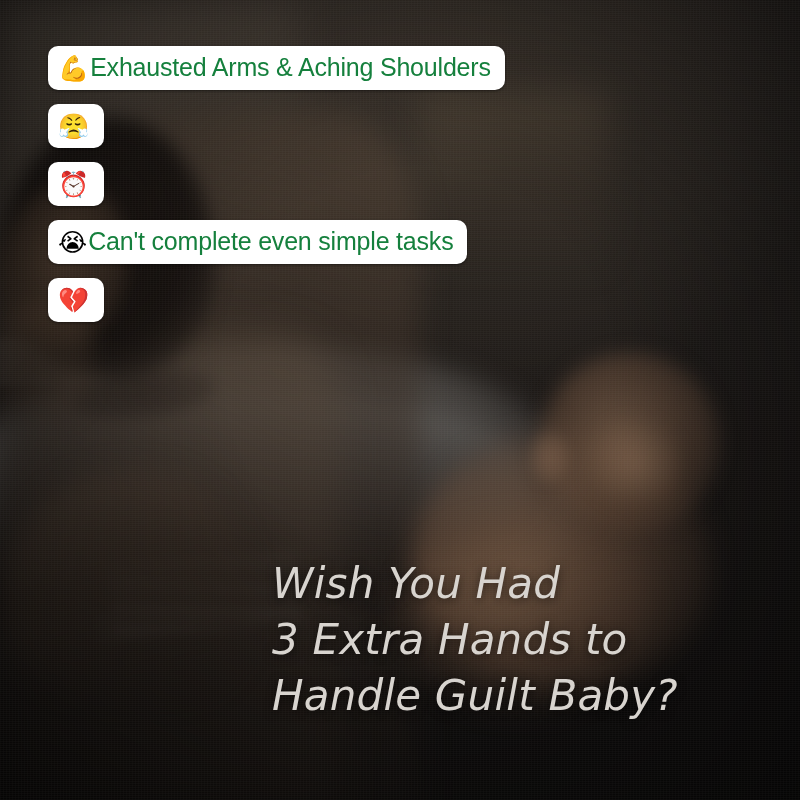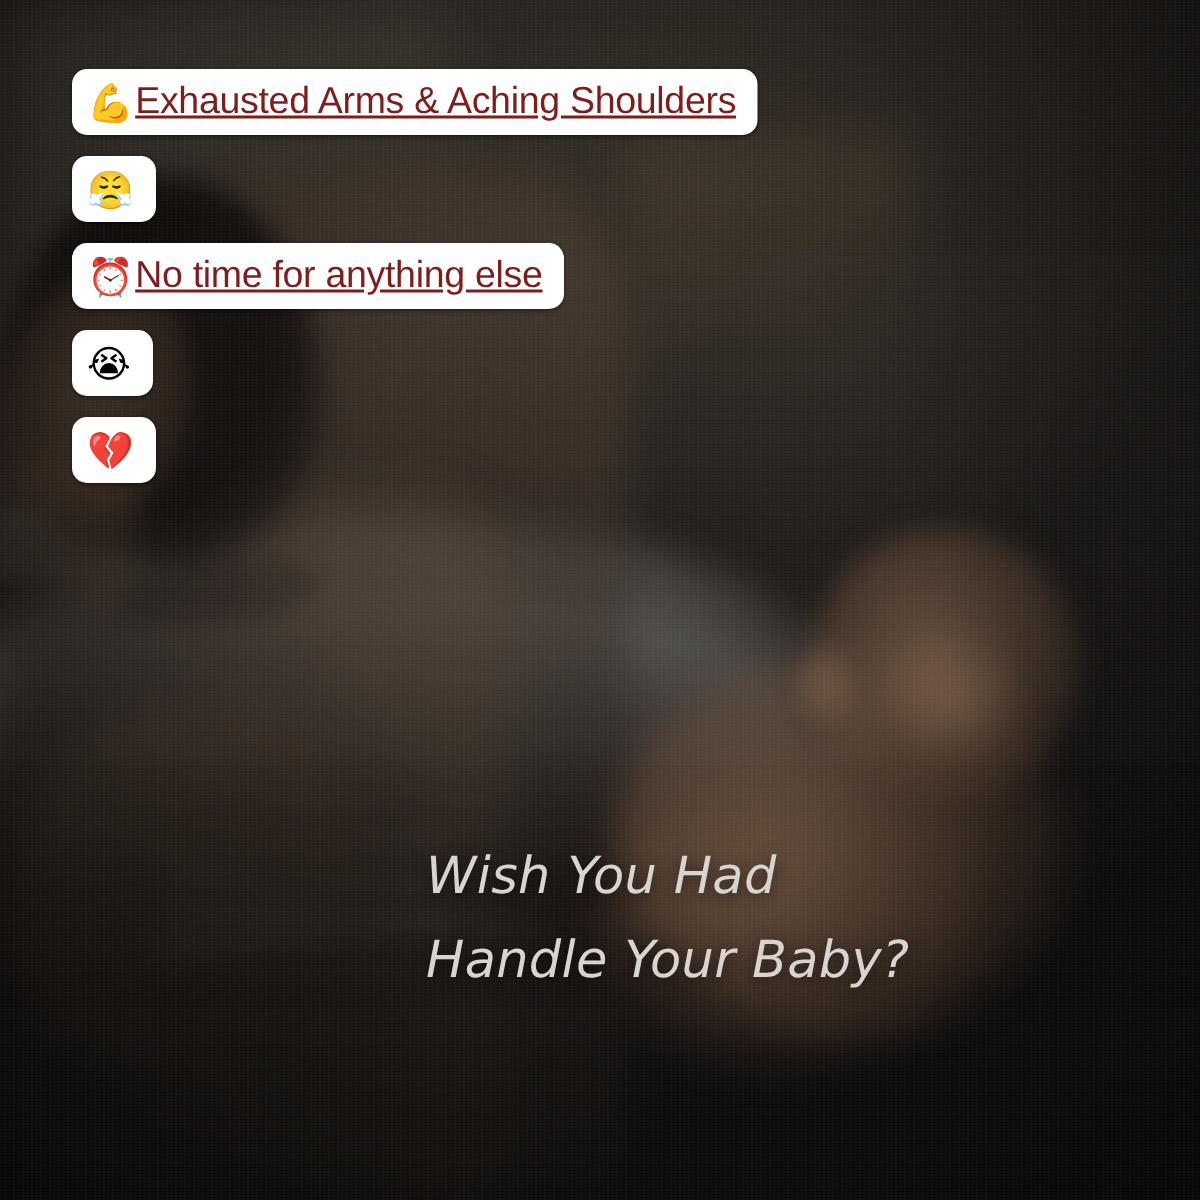--- a/index.html
+++ b/index.html
@@ -220,37 +220,36 @@
     font-family: "DejaVu Sans", sans-serif;
     font-size: 25px;
     line-height: 1;
     margin-right: 1px;
     display: inline-block;
   }
   .chip-text {
     font-family: "Liberation Sans", sans-serif;
     font-size: 25px;
     font-weight: 400;
-    color: #7f1d1d;
+    color: #15803d;
     letter-spacing: -0.2px;
     line-height: 1;
     padding-bottom: 2px;
-    text-decoration: underline;
   }
 
   
   .headline {
     position: absolute;
-    left: 284px;
+    left: 272px;
     top: 556px;
     width: 500px;
     font-family: "DejaVu Sans", "Liberation Sans", sans-serif;
     font-style: italic;
     font-weight: 400;
-    font-size: 34px;
+    font-size: 42px;
     line-height: 56px;
     color: #d8d4cf;
     letter-spacing: 0.2px;
     text-shadow: 0 2px 10px rgba(0,0,0,0.55);
   }
   .headline .hl-line { display: block; white-space: nowrap; }
 </style>
 </head>
 <body>
 
@@ -292,31 +291,32 @@
       <span class="chip-emoji">💪</span>
       <span class="chip-text">Exhausted Arms &amp; Aching Shoulders</span>
     </div>
 
     <div class="chip">
       <span class="chip-emoji">😤</span>
     </div>
 
     <div class="chip">
       <span class="chip-emoji">⏰</span>
-      <span class="chip-text">No time for anything else</span>
     </div>
 
     <div class="chip">
       <span class="chip-emoji">😭</span>
+      <span class="chip-text">Can't complete even simple tasks</span>
     </div>
 
     <div class="chip">
       <span class="chip-emoji">💔</span>
     </div>
 
   </div>
 
   <div class="headline">
     <span class="hl-line">Wish You Had</span>
-    <span class="hl-line">Handle Your Baby?</span>
+    <span class="hl-line">3 Extra Hands to</span>
+    <span class="hl-line">Handle Guilt Baby?</span>
   </div>
 
 </div>
 
 </body></html>

